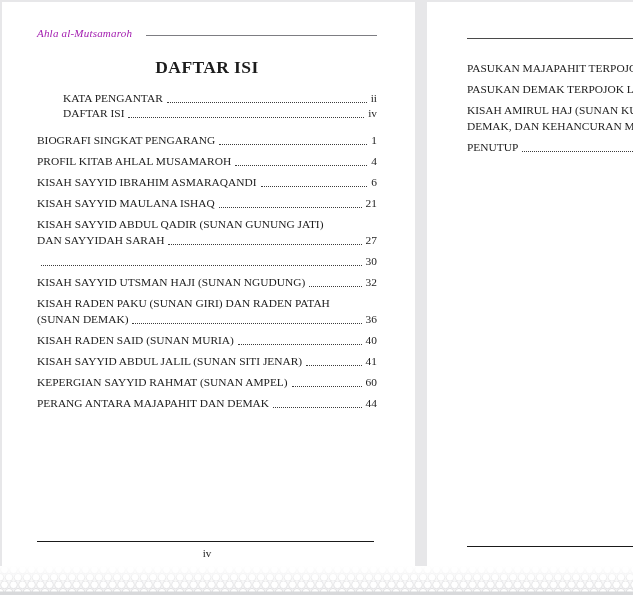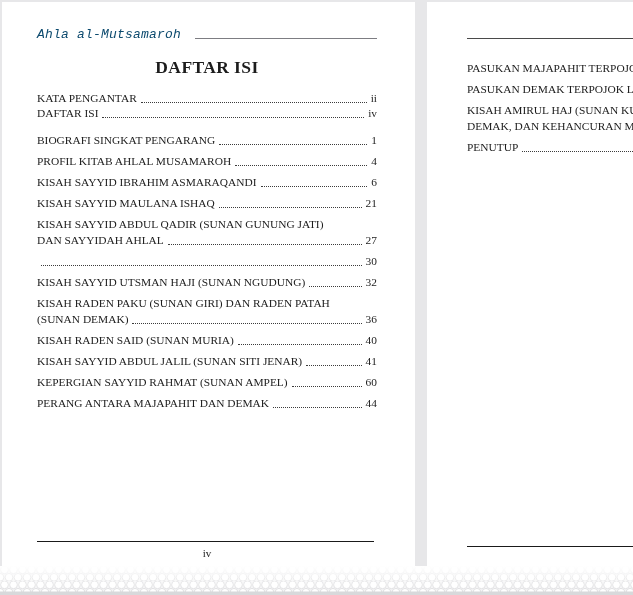--- a/index.html
+++ b/index.html
@@ -8,34 +8,34 @@
     background:#e7e7e9; overflow:hidden;
     font-family:"Liberation Serif","DejaVu Serif",serif;
     color:#1c1c1c;
   }
   .page { position:absolute; top:2px; height:564px; background:#ffffff; overflow:hidden; }
   .page-left  { left:2px;   width:413px; }
   .page-right { left:427px; width:420px; }
 
   
   .run-head { position:absolute; top:25px; left:35px; width:340px; display:flex; align-items:flex-end; }
-  .run-head .script { font-style:italic; font-size:13px; color:#0c4a6e; white-space:nowrap;
-                      font-family:Liberation Mono, monospace; letter-spacing:0.2px; }
+  .run-head .script { font-style:italic; font-size:11px; color:#a21caf; white-space:nowrap;
+                      font-family:Liberation Serif, serif; letter-spacing:0.2px; }
   .run-head .rule { flex:1; margin-left:14px; margin-bottom:3px; border-bottom:1.6px solid #7d7d82; }
   .run-head-right { position:absolute; top:36px; left:40px; right:0; border-top:1.5px solid #4a4a4a; }
 
   .title { position:absolute; top:55px; left:35px; width:340px; text-align:center;
            font-weight:bold; font-size:17.5px; letter-spacing:0.4px; }
 
   
   .toc { position:absolute; left:35px; width:340px; font-size:11.4px; }
   .toc-left  { top:89px; }
   .toc-right { top:58px; left:40px; }
   .entry { margin-bottom:5px; }
-  .front { margin-bottom:11px; }
+  .front { margin-bottom:11px;margin-left:26px; }
   .front .entry { margin-bottom:0; }
   .front .entry .row { line-height:15px; }
   .row { display:flex; align-items:baseline; line-height:16px; white-space:nowrap; overflow:hidden; }
   .lbl { flex:0 0 auto; }
   .leader { flex:1 1 auto; min-width:8px; border-bottom:1.7px dotted #3c3c3c;
             margin:0 4px 3px 4px; align-self:flex-end; }
   .num { flex:0 0 auto; text-align:right; }
 
   
   .foot-rule { position:absolute; top:539px; left:35px; width:337px; border-top:1.4px solid #1a1a1a; }
@@ -101,21 +101,21 @@
               <span class="lbl">KISAH SAYYID MAULANA ISHAQ</span>
               <span class="leader"></span>
               <span class="num">21</span>
             </div>
           </div>
           <div class="entry">
             <div class="row">
               <span class="lbl">KISAH SAYYID ABDUL QADIR (SUNAN GUNUNG JATI)</span>
             </div>
             <div class="row">
-              <span class="lbl">DAN SAYYIDAH AHLAL</span>
+              <span class="lbl">DAN SAYYIDAH SARAH</span>
               <span class="leader"></span>
               <span class="num">27</span>
             </div>
           </div>
           <div class="entry">
             <div class="row">
               <span class="leader"></span>
               <span class="num">30</span>
             </div>
           </div>

